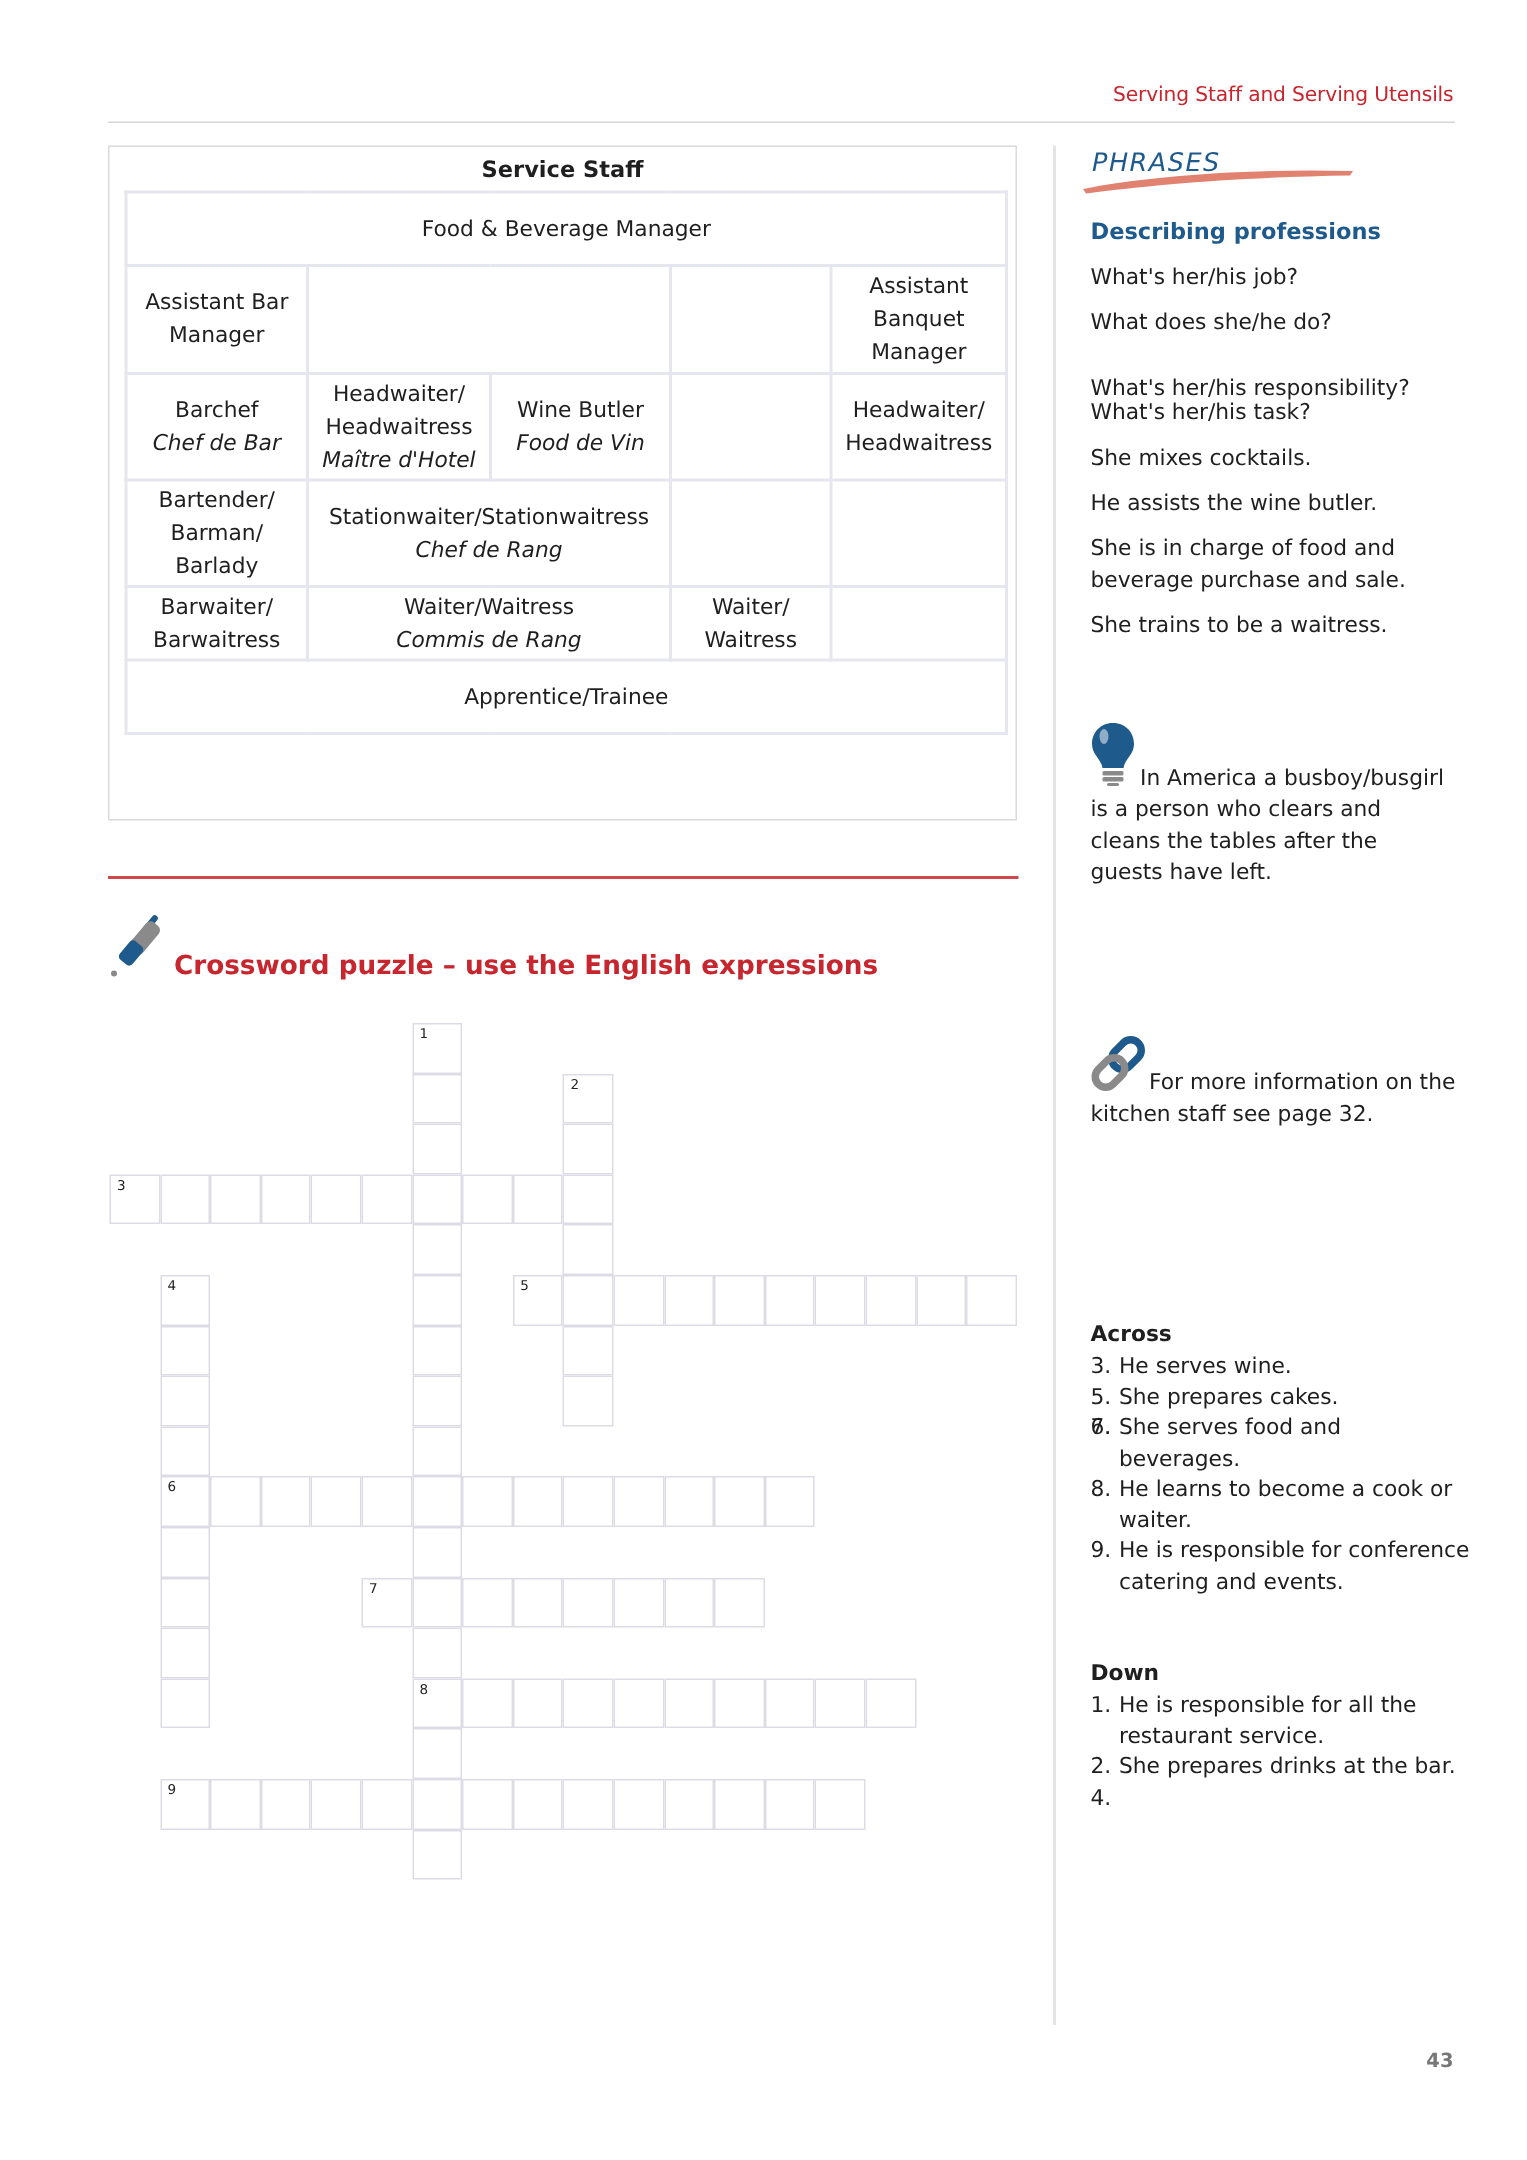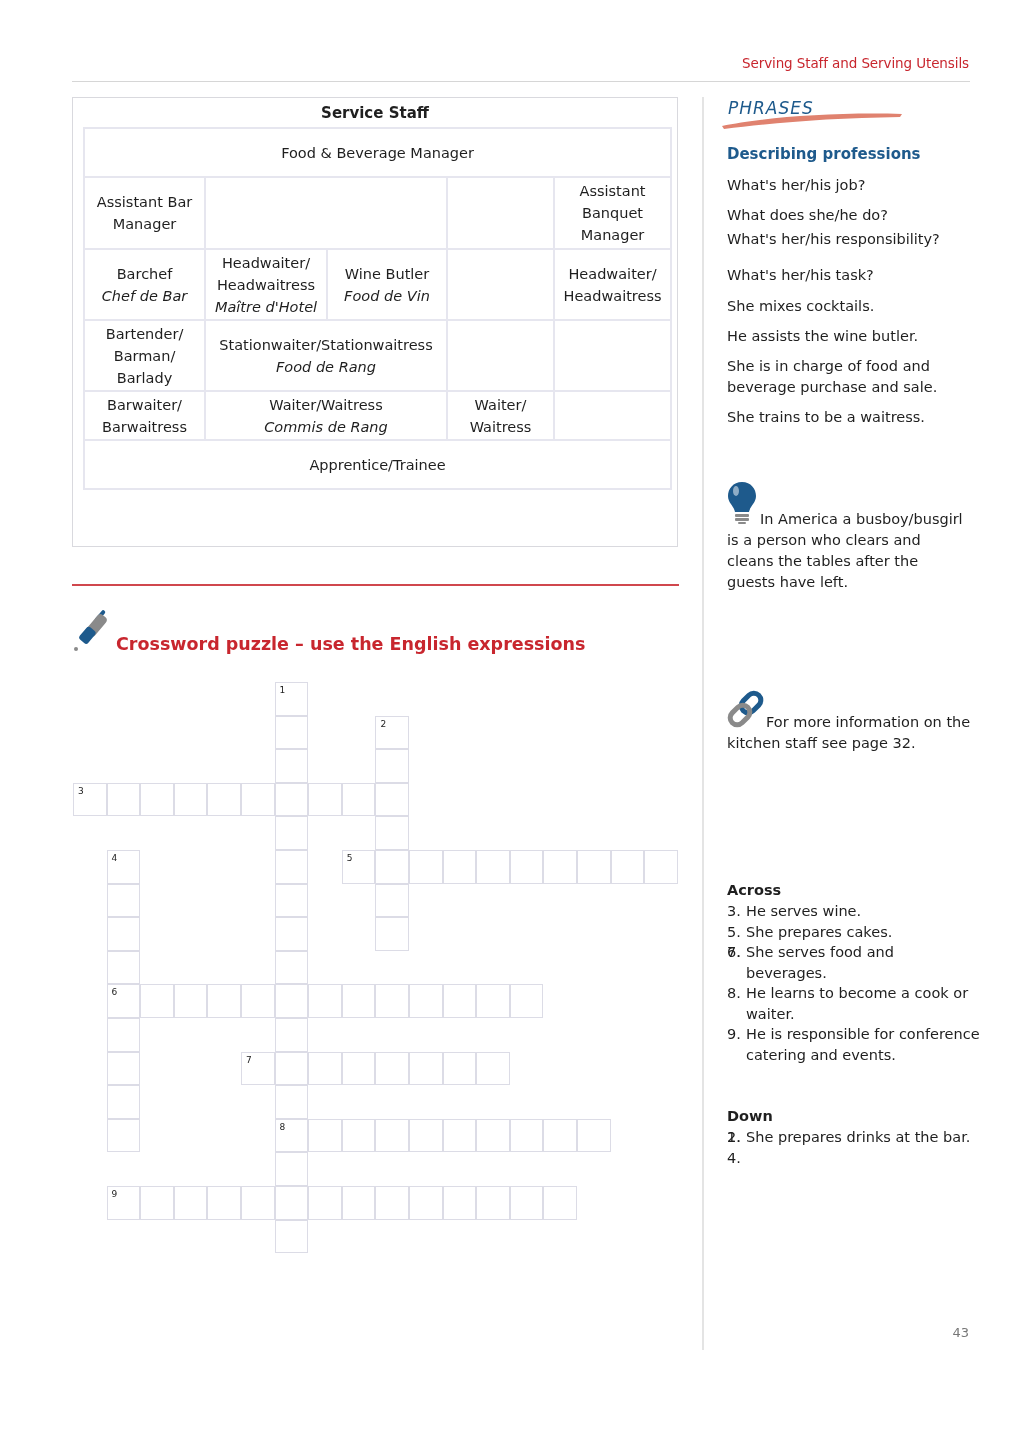--- a/index.html
+++ b/index.html
@@ -34,21 +34,21 @@
   
   .phrases-logo { left: 720px; top: 96px; width: 185px; height: 36px; }
   .side { left: 727px; width: 250px; font-size: 14.5px; line-height: 21px; }
   .side-heading { top: 144px; color: #1e5a8c; font-weight: bold; font-size: 15px; }
   .phrase { position: absolute; left: 727px; width: 250px; font-size: 14.5px; line-height: 21px; }
   .bulb-icon { left: 727px; top: 481px; width: 30px; height: 44px; }
   .link-icon { left: 726px; top: 689px; width: 42px; height: 40px; }
   .clues-h { font-weight: bold; font-size: 14.5px; }
   .clue { position: relative; padding-left: 19px; font-size: 14.5px; line-height: 20.5px; }
   .clue .n { position: absolute; left: 0; top: 0; }
-  .page-num { right: 49px; top: 1325px; font-size: 13px; color: #777; font-weight: normal; }
+  .page-num { right: 49px; top: 1367px; font-size: 13px; color: #777; font-weight: bold; }
 </style>
 </head>
 <body>
 
 <div class="abs running-head">Serving Staff and Serving Utensils</div>
 <div class="abs head-rule"></div>
 
 <div class="abs table-frame"></div>
 <div class="abs table-title">Service Staff</div>
 <table class="staff-table">
@@ -97,21 +97,21 @@
         </td>
   </tr>
   <tr style="height:71px">
     <td>
           <div>Bartender/</div>
           <div>Barman/</div>
           <div>Barlady</div>
         </td>
     <td colspan="2">
           <div>Stationwaiter/Stationwaitress</div>
-          <div class="fr">Food de Rang</div>
+          <div class="fr">Chef de Rang</div>
         </td>
     <td></td>
     <td></td>
   </tr>
   <tr style="height:49px">
     <td>
           <div>Barwaiter/</div>
           <div>Barwaitress</div>
         </td>
     <td colspan="2">
@@ -252,21 +252,21 @@
     <div class="cell" style="left: 470.4px; top: 504px;"></div>
   </div>
 
 <svg class="abs phrases-logo" viewBox="0 0 185 36">
   <path d="M2 30 C 40 22, 110 16, 182 18 L 180 21 C 110 22, 50 27, 4 33 Z" fill="#e0826f"></path>
   <text x="8" y="18" font-family="DejaVu Sans, sans-serif" font-style="italic" font-size="17" fill="#1e5a8c" letter-spacing="1">PHRASES</text>
 </svg>
 <div class="abs side side-heading">Describing professions</div>
 <div class="phrase" style="top:175px">What's her/his job?</div>
 <div class="phrase" style="top:205px">What does she/he do?</div>
-<div class="phrase" style="top:229px">What's her/his responsibility?</div>
+<div class="phrase" style="top:249px">What's her/his responsibility?</div>
 <div class="phrase" style="top:265px">What's her/his task?</div>
 <div class="phrase" style="top:296px">She mixes cocktails.</div>
 <div class="phrase" style="top:326px">He assists the wine butler.</div>
 <div class="phrase" style="top:356px;width:215px">She is in charge of food and beverage purchase and sale.</div>
 <div class="phrase" style="top:407px">She trains to be a waitress.</div>
 
 <svg class="abs bulb-icon" viewBox="0 0 30 44">
   <path d="M15 1 C 6 1, 1 8, 1 15 C 1 22, 7 25, 8 31 L 22 31 C 23 25, 29 22, 29 15 C 29 8, 24 1, 15 1 Z" fill="#1e5a8c"></path>
   <ellipse cx="9" cy="10" rx="3" ry="5" fill="#ffffff" opacity="0.5"></ellipse>
   <rect x="8" y="33" width="14" height="3" rx="1" fill="#8a8a8a"></rect>
@@ -285,18 +285,18 @@
   <div class="clues-h">Across</div>
   <div class="clue"><span class="n">3.</span><span>He serves wine.</span></div>
   <div class="clue"><span class="n">5.</span><span>She prepares cakes.</span></div>
   <div class="clue" style="width:225px"><span class="n">6.</span></div>
   <div class="clue"><span class="n">7.</span><span>She serves food and beverages.</span></div>
   <div class="clue" style="width:225px"><span class="n">8.</span><span>He learns to become a cook or waiter.</span></div>
   <div class="clue" style="width:235px"><span class="n">9.</span><span>He is responsible for conference catering and events.</span></div>
 </div>
 <div class="abs side" style="top:1106px">
   <div class="clues-h">Down</div>
-  <div class="clue" style="width:215px"><span class="n">1.</span></div>
+  <div class="clue" style="width:215px"><span class="n">1.</span><span>He is responsible for all the restaurant service.</span></div>
   <div class="clue"><span class="n">2.</span><span>She prepares drinks at the bar.</span></div>
   <div class="clue" style="width:195px"><span class="n">4.</span></div>
 </div>
 
 <div class="abs page-num">43</div>
 
 </body></html>

